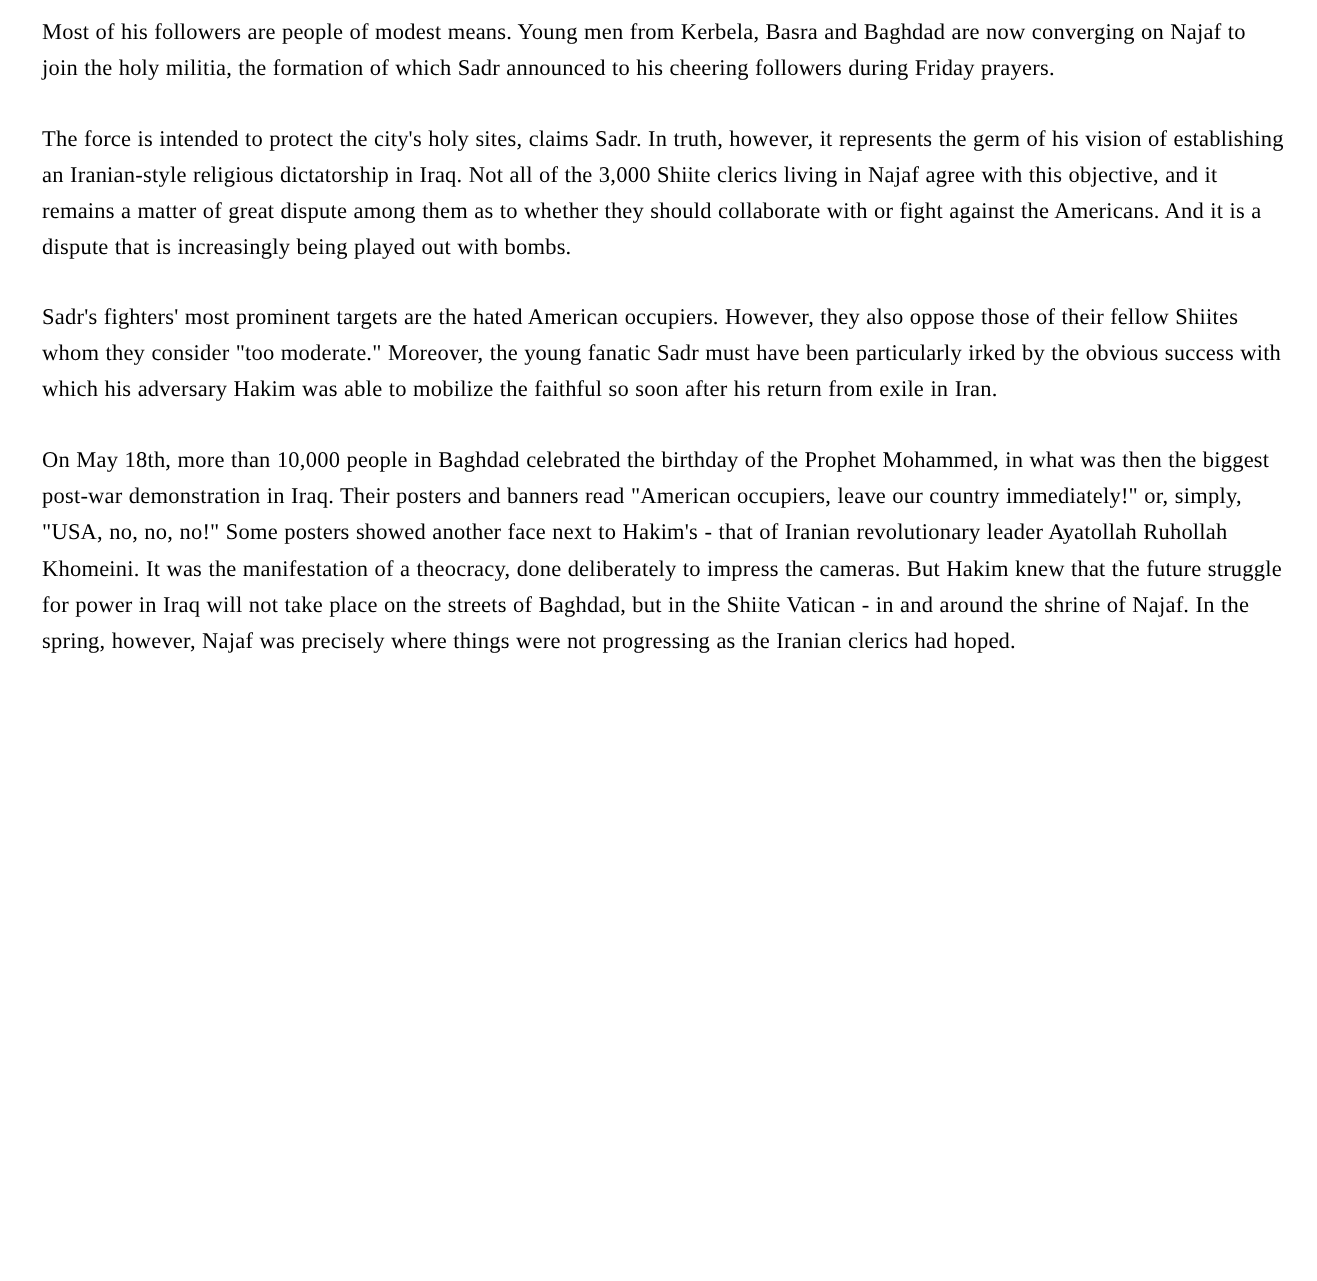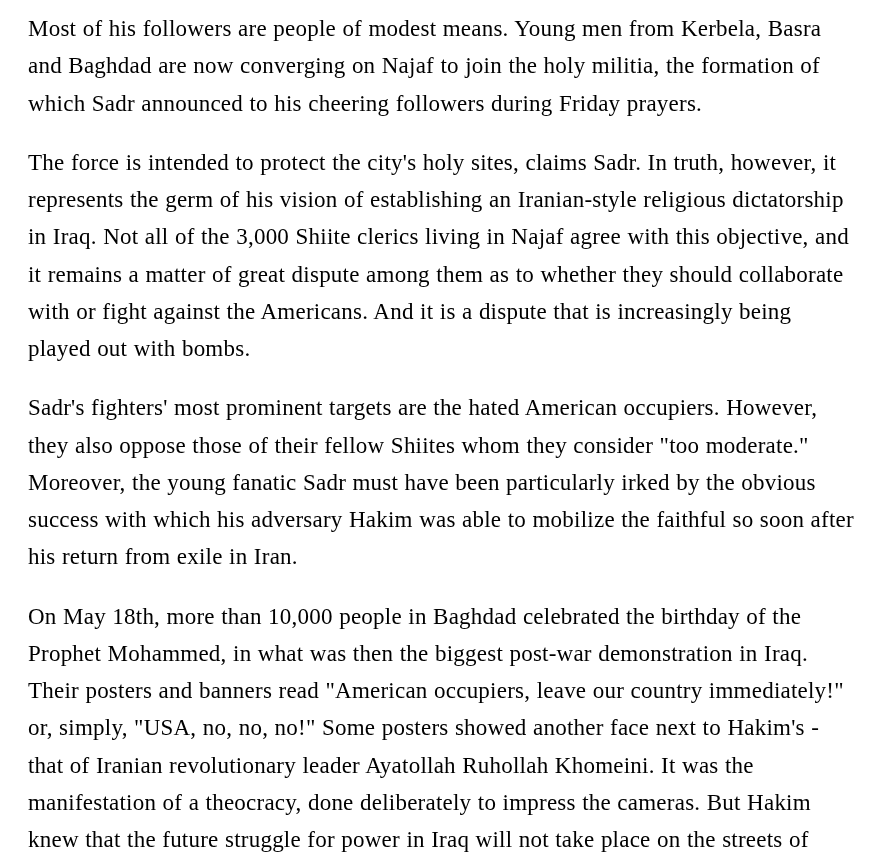--- a/index.html
+++ b/index.html
@@ -13,21 +13,21 @@
     font-family: "Liberation Serif", "DejaVu Serif", serif;
     color: #000000;
     overflow: hidden;
   }
   .article {
     box-sizing: border-box;
     width: 878px;
     padding: 10px 22px 0 28px;
   }
   .para {
-    font-size: 23px;
+    font-size: 15px;
     line-height: 1.62;
     margin: 0 0 22px 0;
     text-align: left;
     letter-spacing: 0.01em;
     word-spacing: 0.02em;
   }
   .para:last-child {
     margin-bottom: 0;
   }
 </style>

